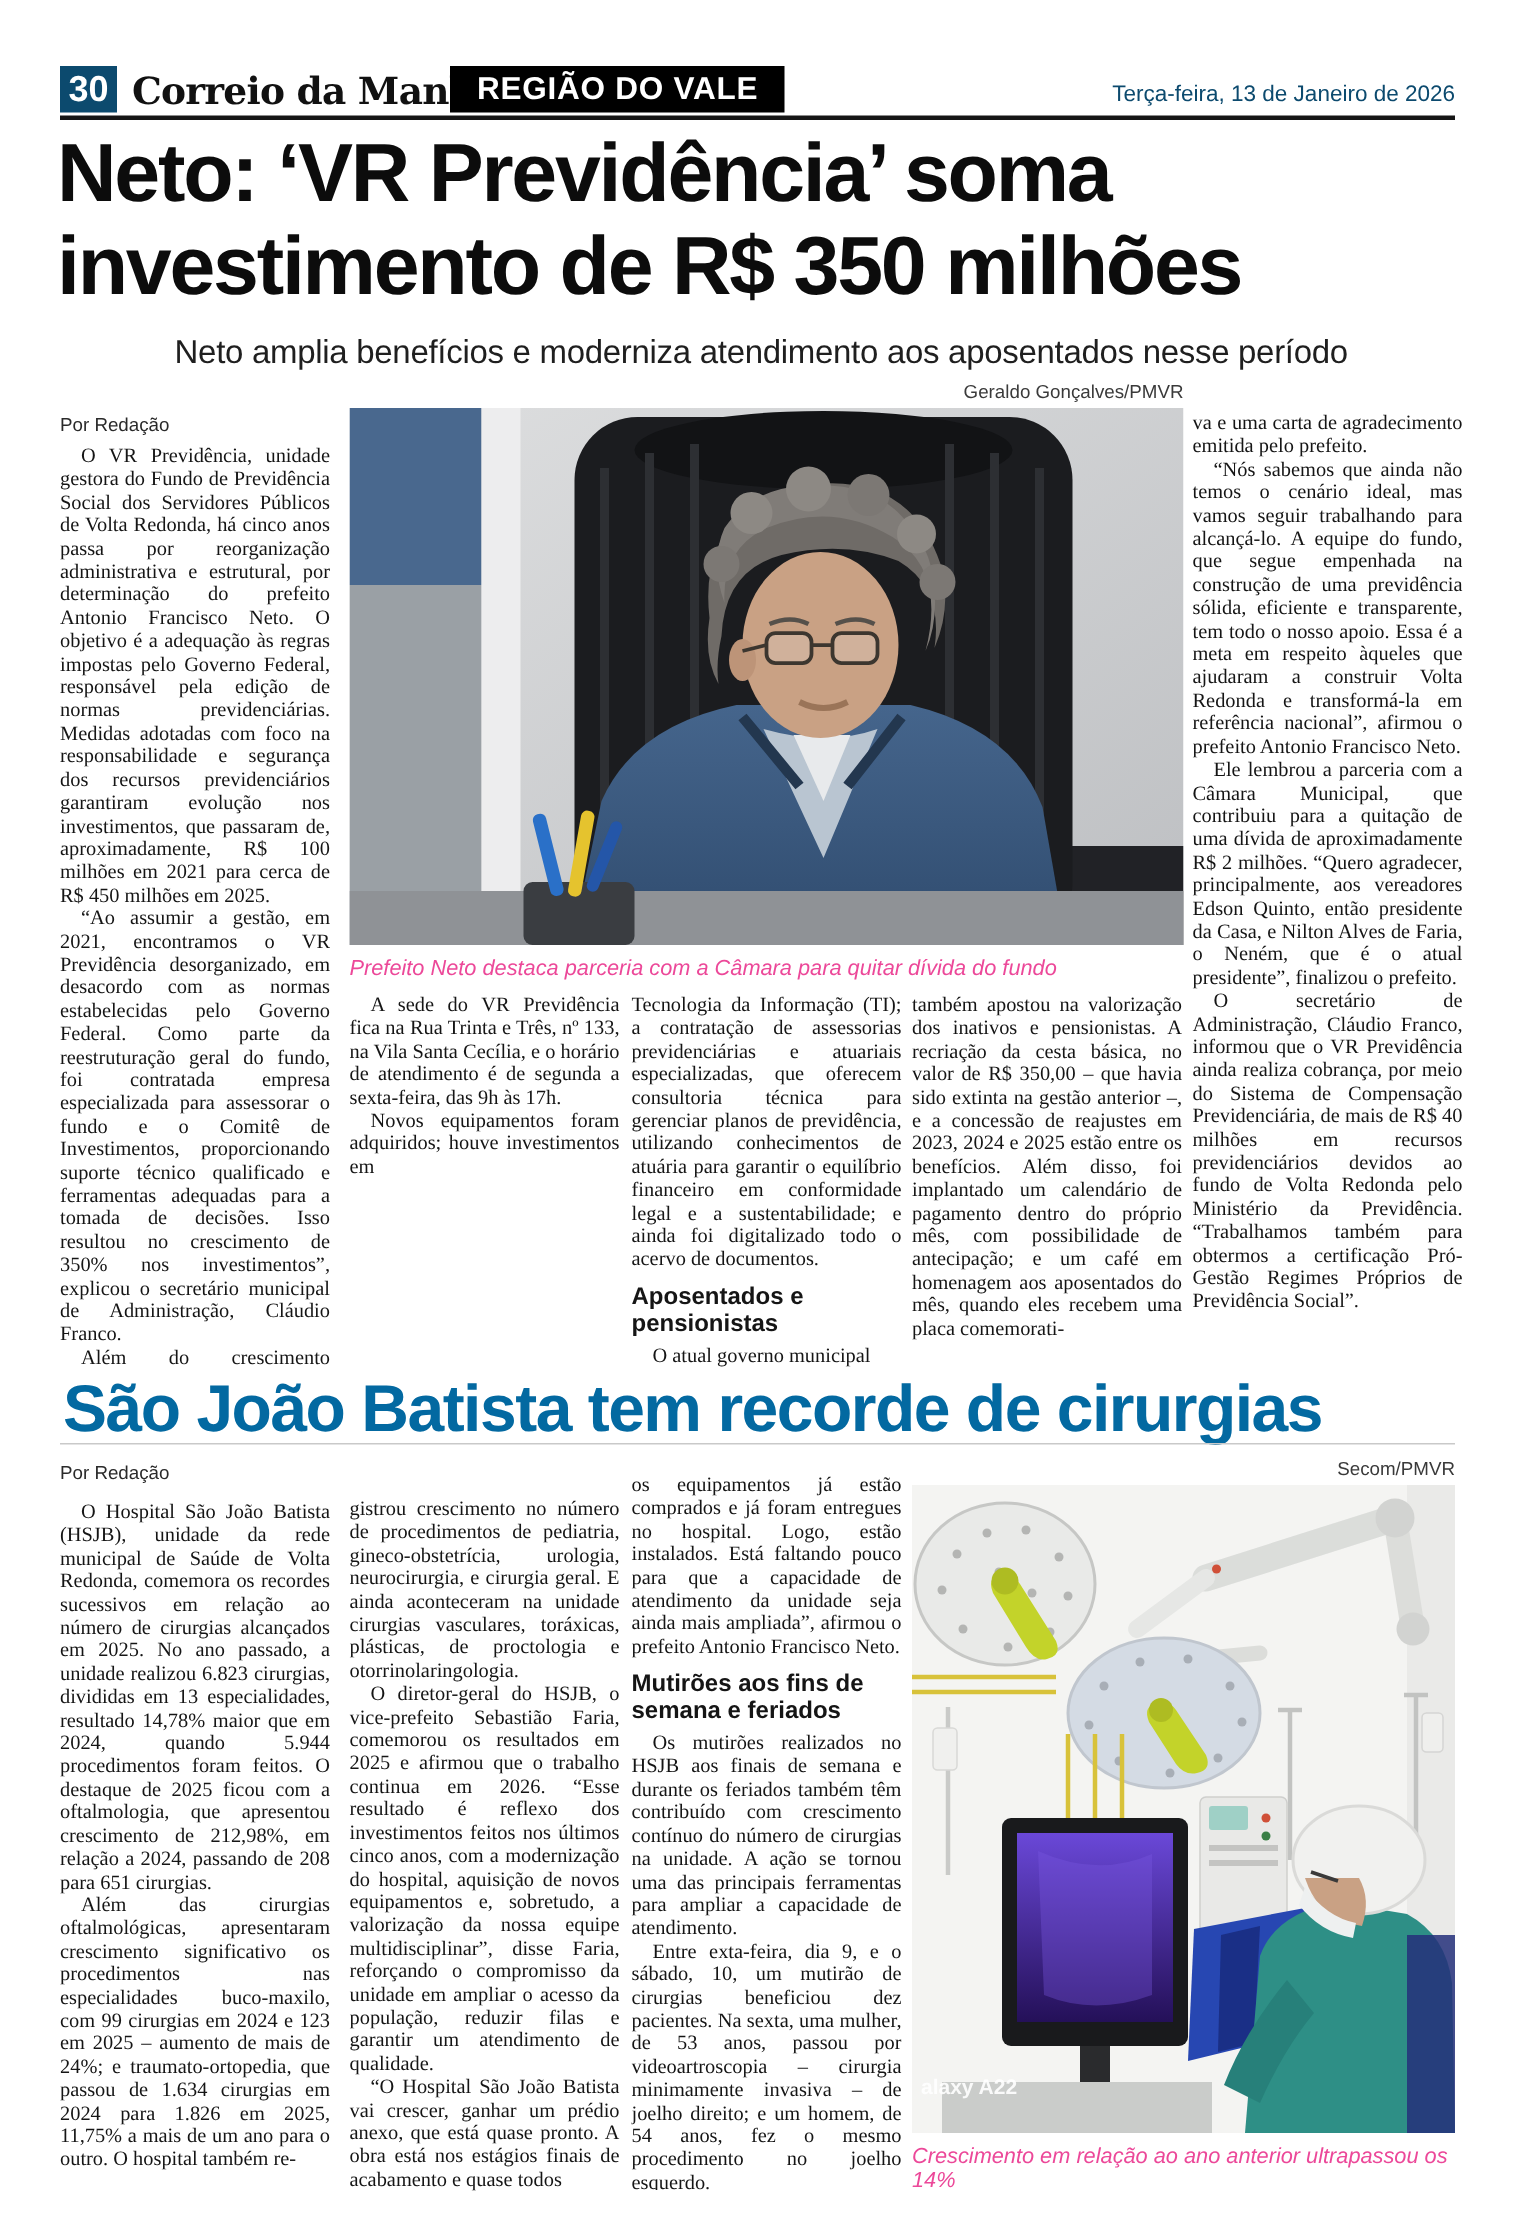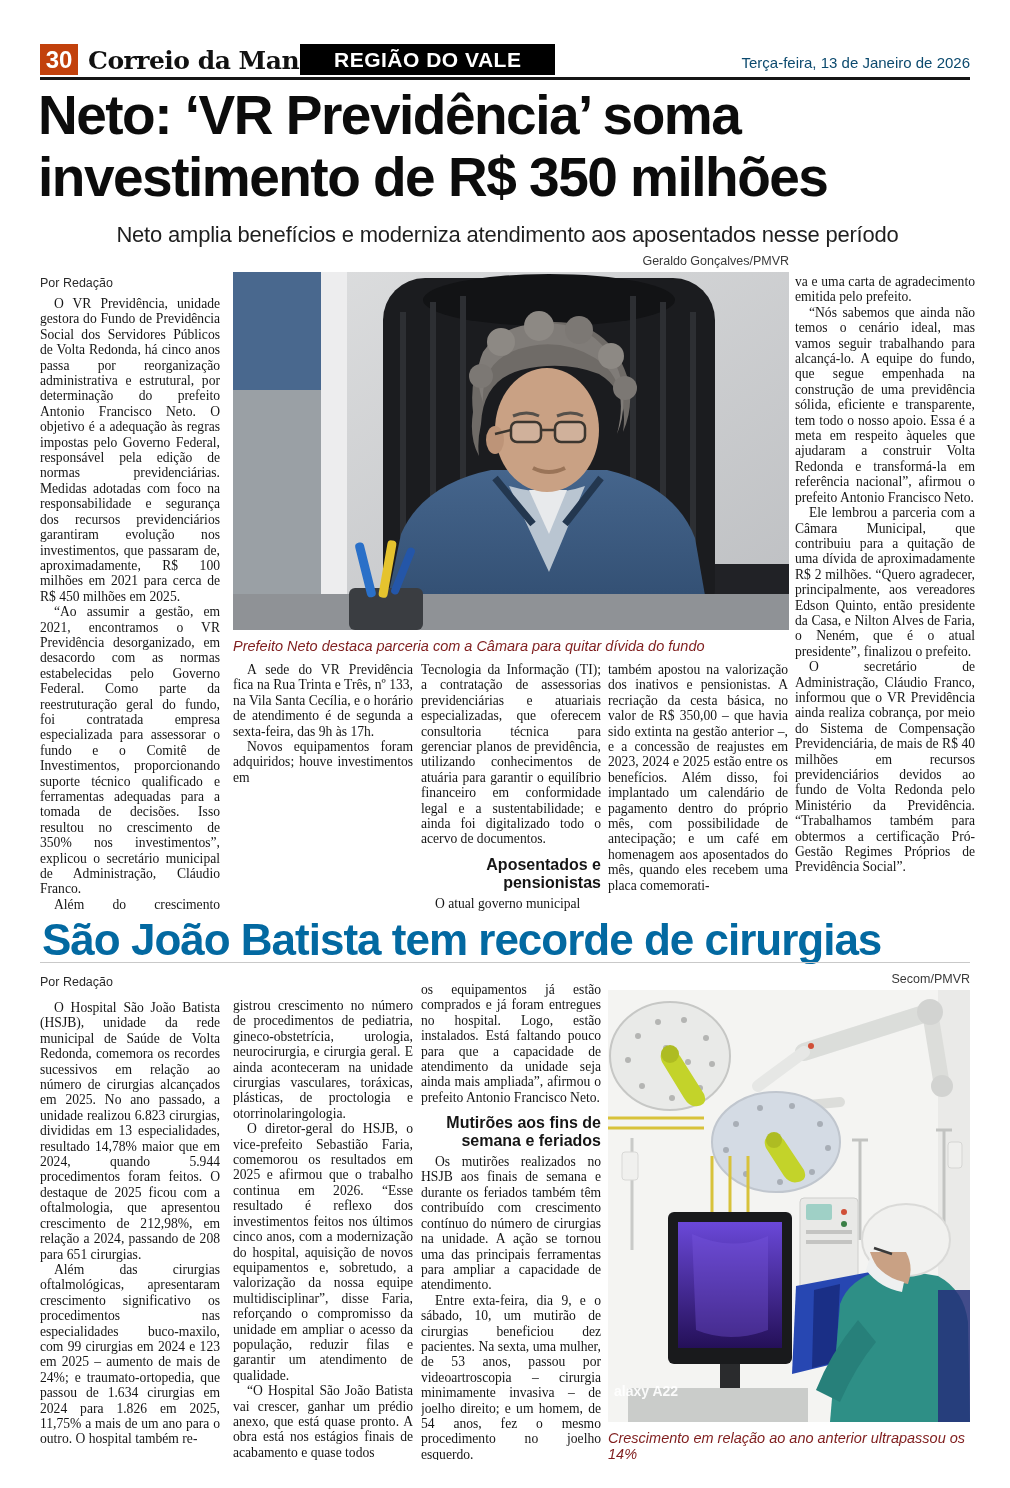--- a/index.html
+++ b/index.html
@@ -1,44 +1,44 @@
 <!DOCTYPE html>
 <html lang="pt-BR"><head>
 <meta charset="utf-8">
 <style>
   html,body{margin:0;padding:0;background:#ffffff;}
   .page{position:relative;width:1010px;height:1488px;background:#ffffff;overflow:hidden;
         font-family:"Liberation Sans",sans-serif;color:#141414;}
   
-  .pagenum{position:absolute;left:40px;top:44px;width:38px;height:31px;background:#c2410c;
+  .pagenum{position:absolute;left:40px;top:44px;width:38px;height:31px;background:#0c4a6e;
            color:#fff;font-weight:bold;font-size:24px;display:flex;align-items:center;justify-content:center;}
   .masthead{position:absolute;left:88px;top:46px;font-family:"DejaVu Serif",serif;
             font-weight:bold;font-size:25px;letter-spacing:-0.5px;color:#111;}
   .sectionbox{position:absolute;left:300px;top:44px;height:31px;background:#000;color:#fff;
               font-weight:bold;font-size:21px;letter-spacing:0.5px;display:flex;align-items:center;
-              padding:0 34px;}
+              padding:0 18px;}
   .dateline{position:absolute;right:40px;top:54px;font-size:15px;color:#0c4a6e;}
   .header-rule{position:absolute;left:40px;top:77px;width:930px;height:3px;background:#161616;}
   
   .headline1{position:absolute;left:38px;top:84px;width:940px;margin:0;
              font-size:55px;line-height:1.13;font-weight:700;letter-spacing:-1.5px;color:#0c0c0c;
              white-space:pre-line;}
   .deck{position:absolute;left:40px;top:222px;width:935px;margin:0;font-size:22px;
         font-weight:400;color:#1f1f1f;letter-spacing:-0.2px;text-align:center;}
   .byline{position:absolute;font-size:12.5px;color:#2a2a2a;}
   .col{position:absolute;width:180px;font-family:"Liberation Serif",serif;font-size:13.6px;
        line-height:15.4px;text-align:justify;color:#151515;overflow:hidden;}
   .col p.para{margin:0;text-indent:14px;}
   .col p.para.noindent{text-indent:0;font-family:Liberation Serif, serif;}
   .col p.para.subhead{font-family:"Liberation Sans",sans-serif;font-weight:bold;font-size:16px;
-       line-height:1.12;text-align:right;text-indent:0;white-space:pre-line;margin:9px 0 4px;}
+       line-height:1.12;text-align:left;text-indent:0;white-space:pre-line;margin:9px 0 4px;}
   figure{margin:0;}
   .photo{position:absolute;display:block;}
   .credit{position:absolute;font-size:12.5px;color:#3a3a3a;text-align:right;}
-  .caption{position:absolute;font-style:italic;font-size:14.5px;color:#7f1d1d;}
+  .caption{position:absolute;font-style:italic;font-size:14.5px;color:#ec4899;}
   
   .headline2{position:absolute;left:38px;top:912px;width:940px;margin:4px;
              font-size:44px;line-height:1.1;font-weight:700;letter-spacing:-1px;color:#0369a1;}
   .rule2{position:absolute;left:40px;top:962px;width:930px;height:1px;background:#c9c9c9;}
 </style>
 </head>
 <body>
 
 <div class="page">
 

